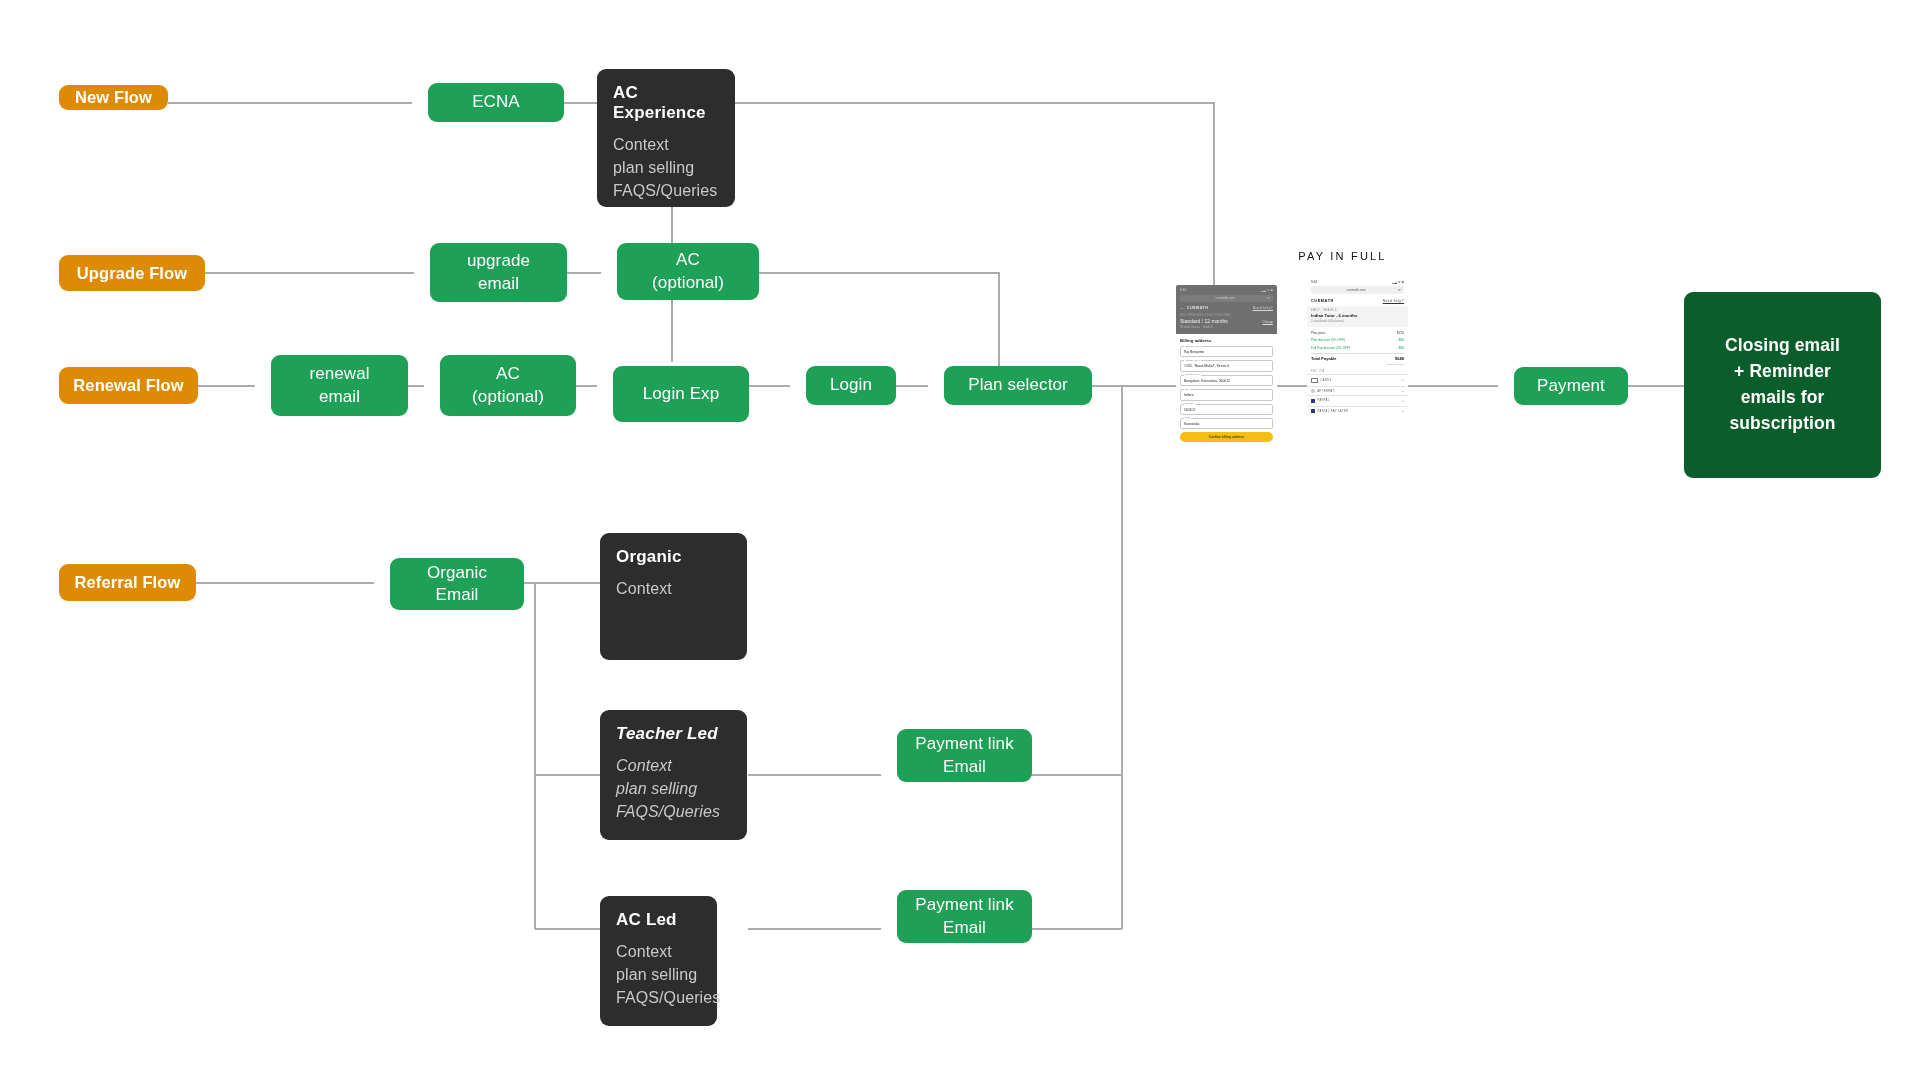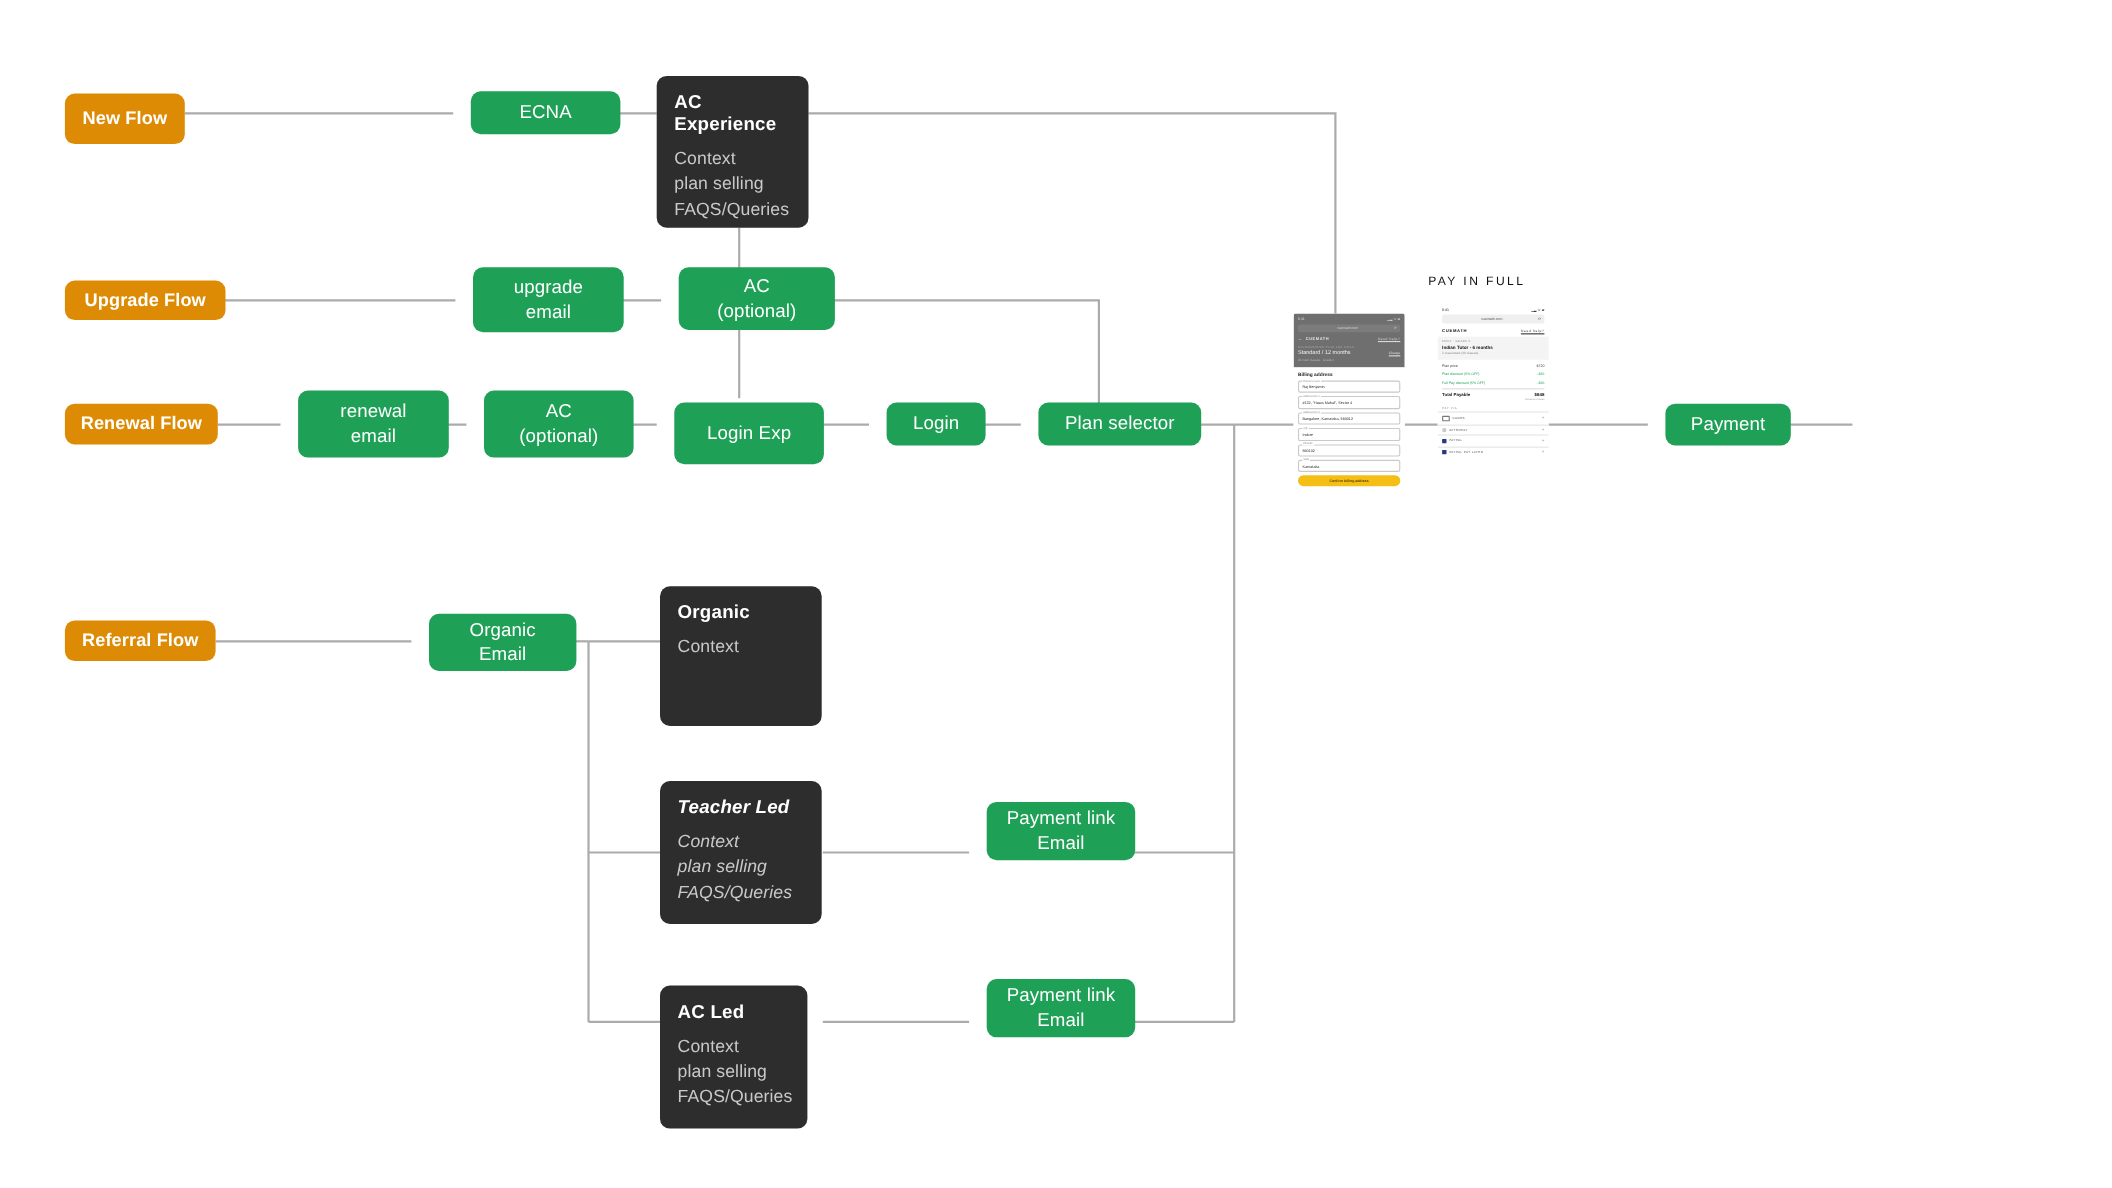--- a/index.html
+++ b/index.html
@@ -138,21 +138,21 @@
       <path d="M748 775 L881 775"></path>
       <path d="M1016 775 L1122 775"></path>
 
       <path d="M748 929 L881 929"></path>
       <path d="M1016 929 L1122 929"></path>
 
       <path d="M1122 386 L1122 929"></path>
     </g>
   </svg>
 
-  <div class="node orange" style="left:59px;top:85px;width:109px;height:46px;">
+  <div class="node orange" style="left:59px;top:85px;width:109px;height:25px;">
     <span class="l">New Flow</span>
   </div>
   <div class="node orange" style="left:59px;top:255px;width:146px;height:36px;">
     <span class="l">Upgrade Flow</span>
   </div>
   <div class="node orange" style="left:59px;top:367px;width:139px;height:37px;">
     <span class="l">Renewal Flow</span>
   </div>
   <div class="node orange" style="left:59px;top:564px;width:137px;height:37px;">
     <span class="l">Referral Flow</span>
@@ -225,27 +225,33 @@
     <div class="line">Context</div>
   </div>
 
   <div class="node dark" style="left:600px;top:710px;width:147px;height:130px;font-style:italic;">
     <div class="title">Teacher Led</div>
     <div class="line">Context</div>
     <div class="line">plan selling</div>
     <div class="line">FAQS/Queries</div>
   </div>
 
-  <div class="node dark" style="left:600px;top:896px;width:134px;height:130px;">
+  <div class="node dark" style="left:600px;top:896px;width:117px;height:130px;">
     <div class="title">AC Led</div>
     <div class="line">Context</div>
     <div class="line">plan selling</div>
     <div class="line">FAQS/Queries</div>
   </div>
 
+  <div class="node darkgreen" style="left:1684px;top:292px;width:197px;height:186px;">
+    <span class="l">Closing email</span>
+    <span class="l">+ Reminder</span>
+    <span class="l">emails for</span>
+    <span class="l">subscription</span>
+  </div>
 
   <div class="phone" style="left:1176px;top:285px;width:101px;height:215px;">
     <div class="ph-inner">
       <div class="ph-dim-top">
         <div class="ph-status">
           <span>9:41</span>
           <span>▁▂ ᯤ ▰</span>
         </div>
         <div class="ph-url">
           <span style="margin:0 auto;">cuemath.com</span>

